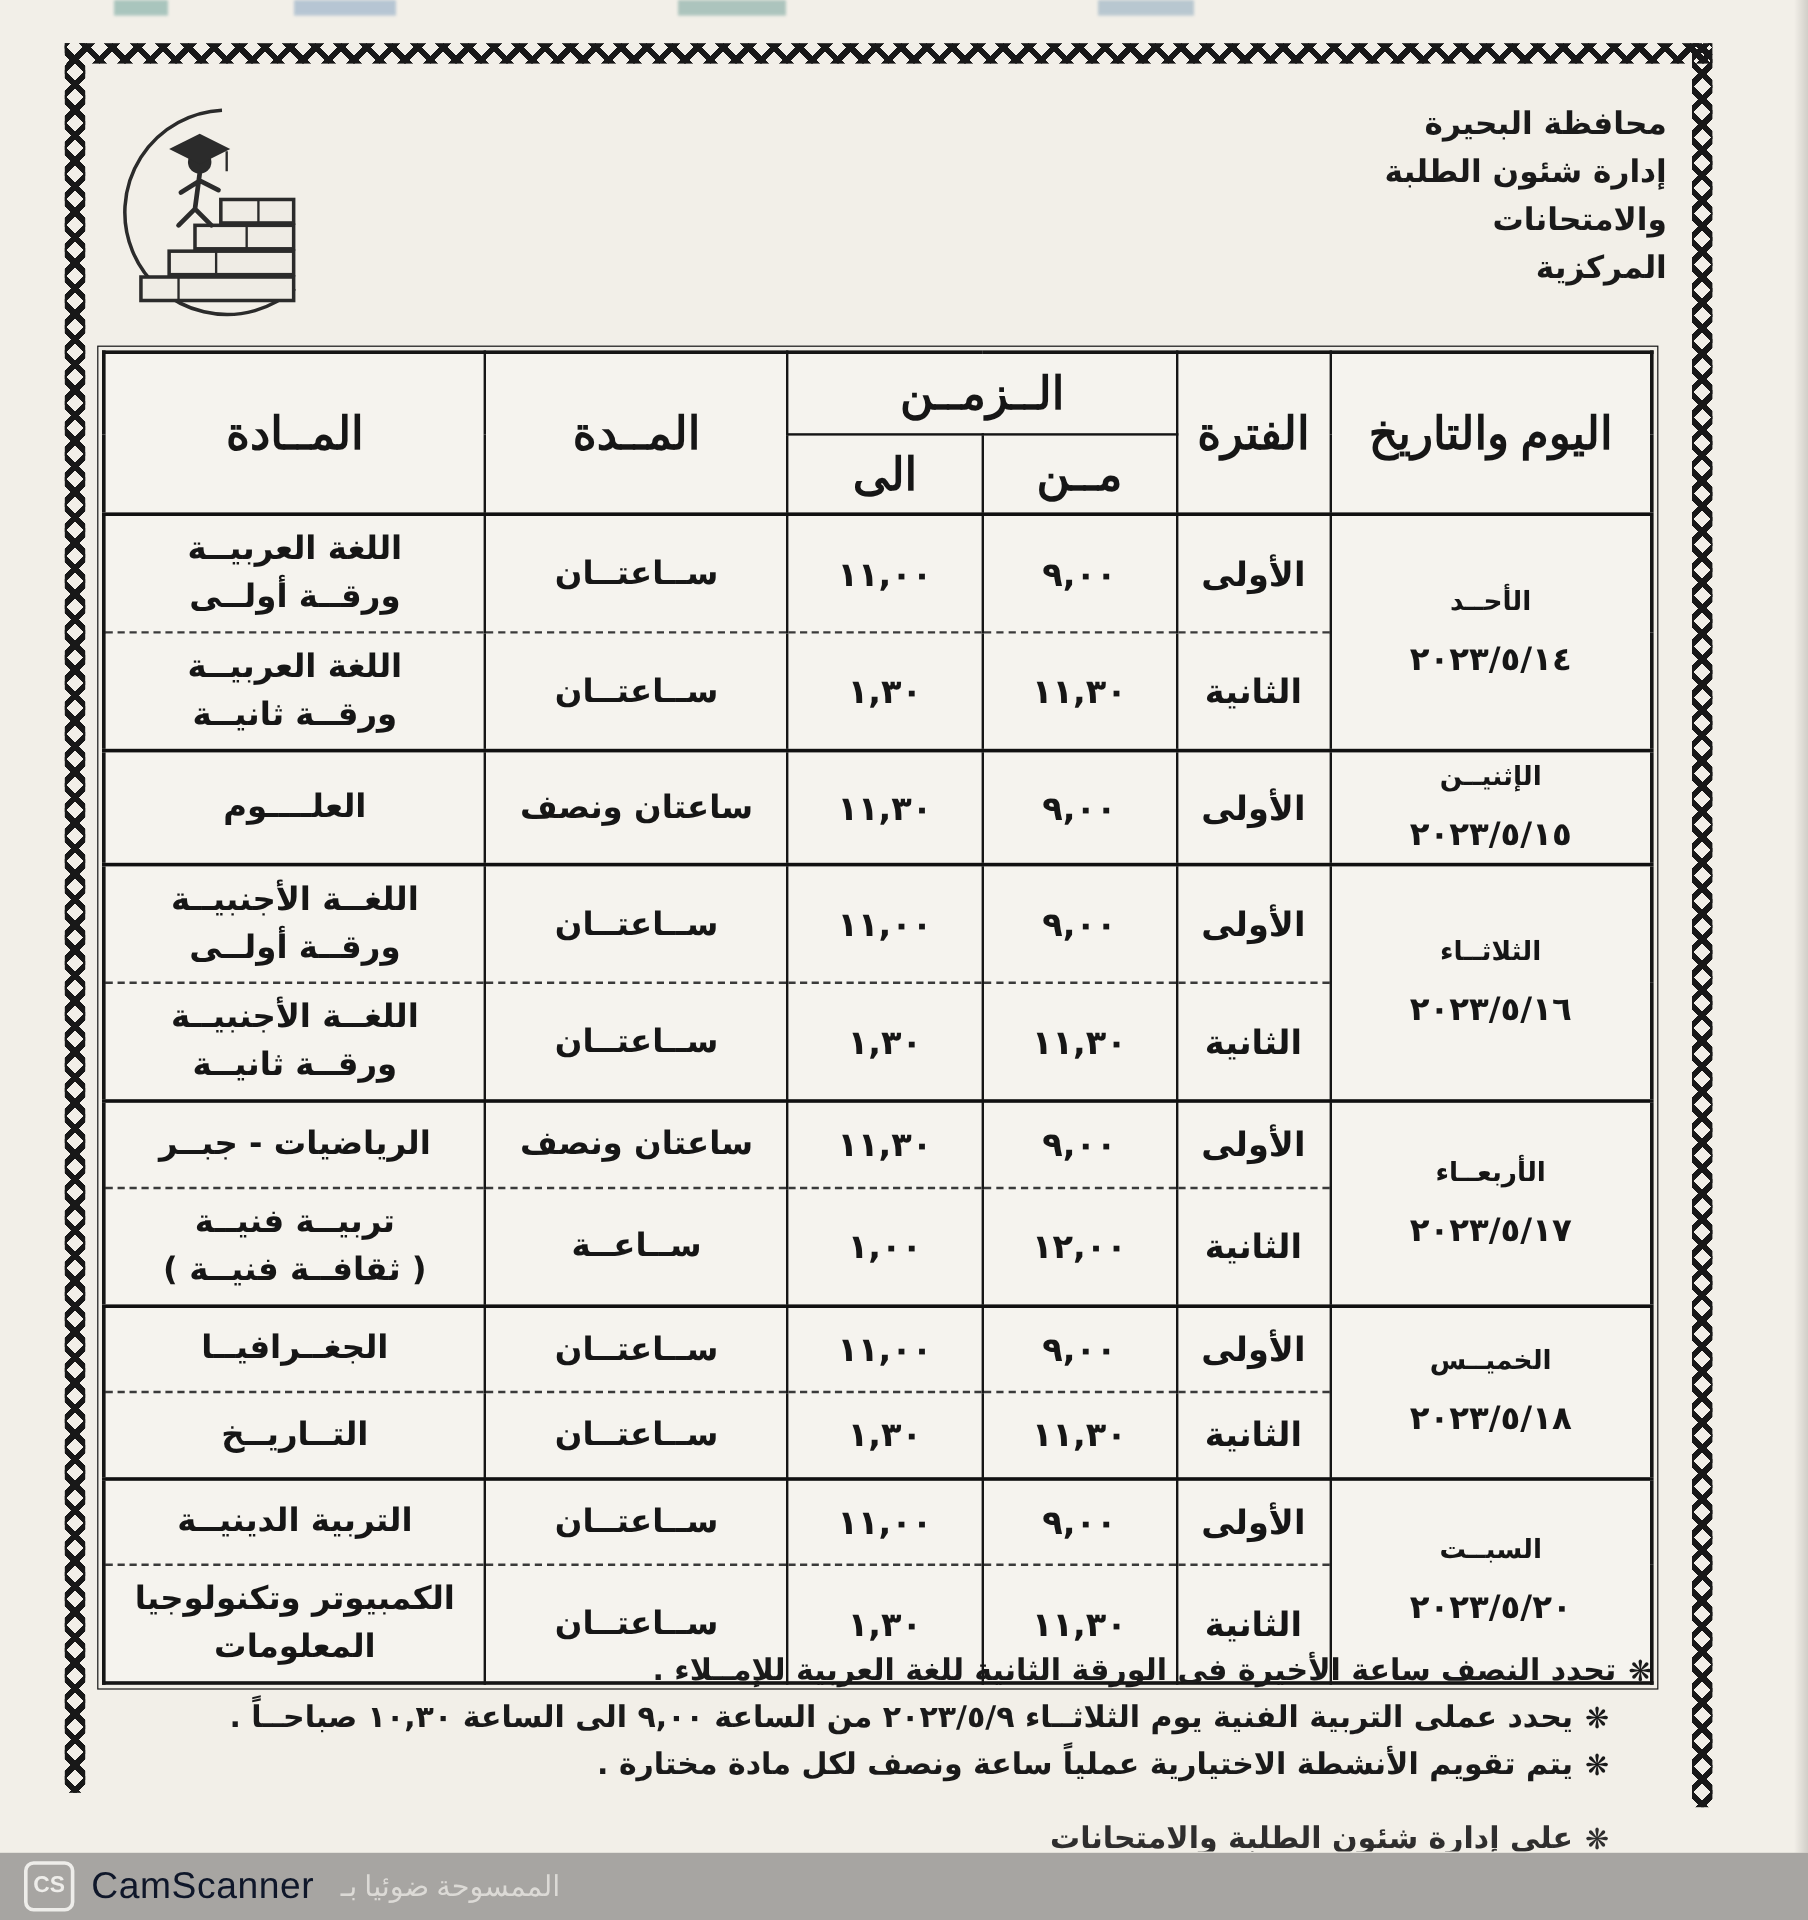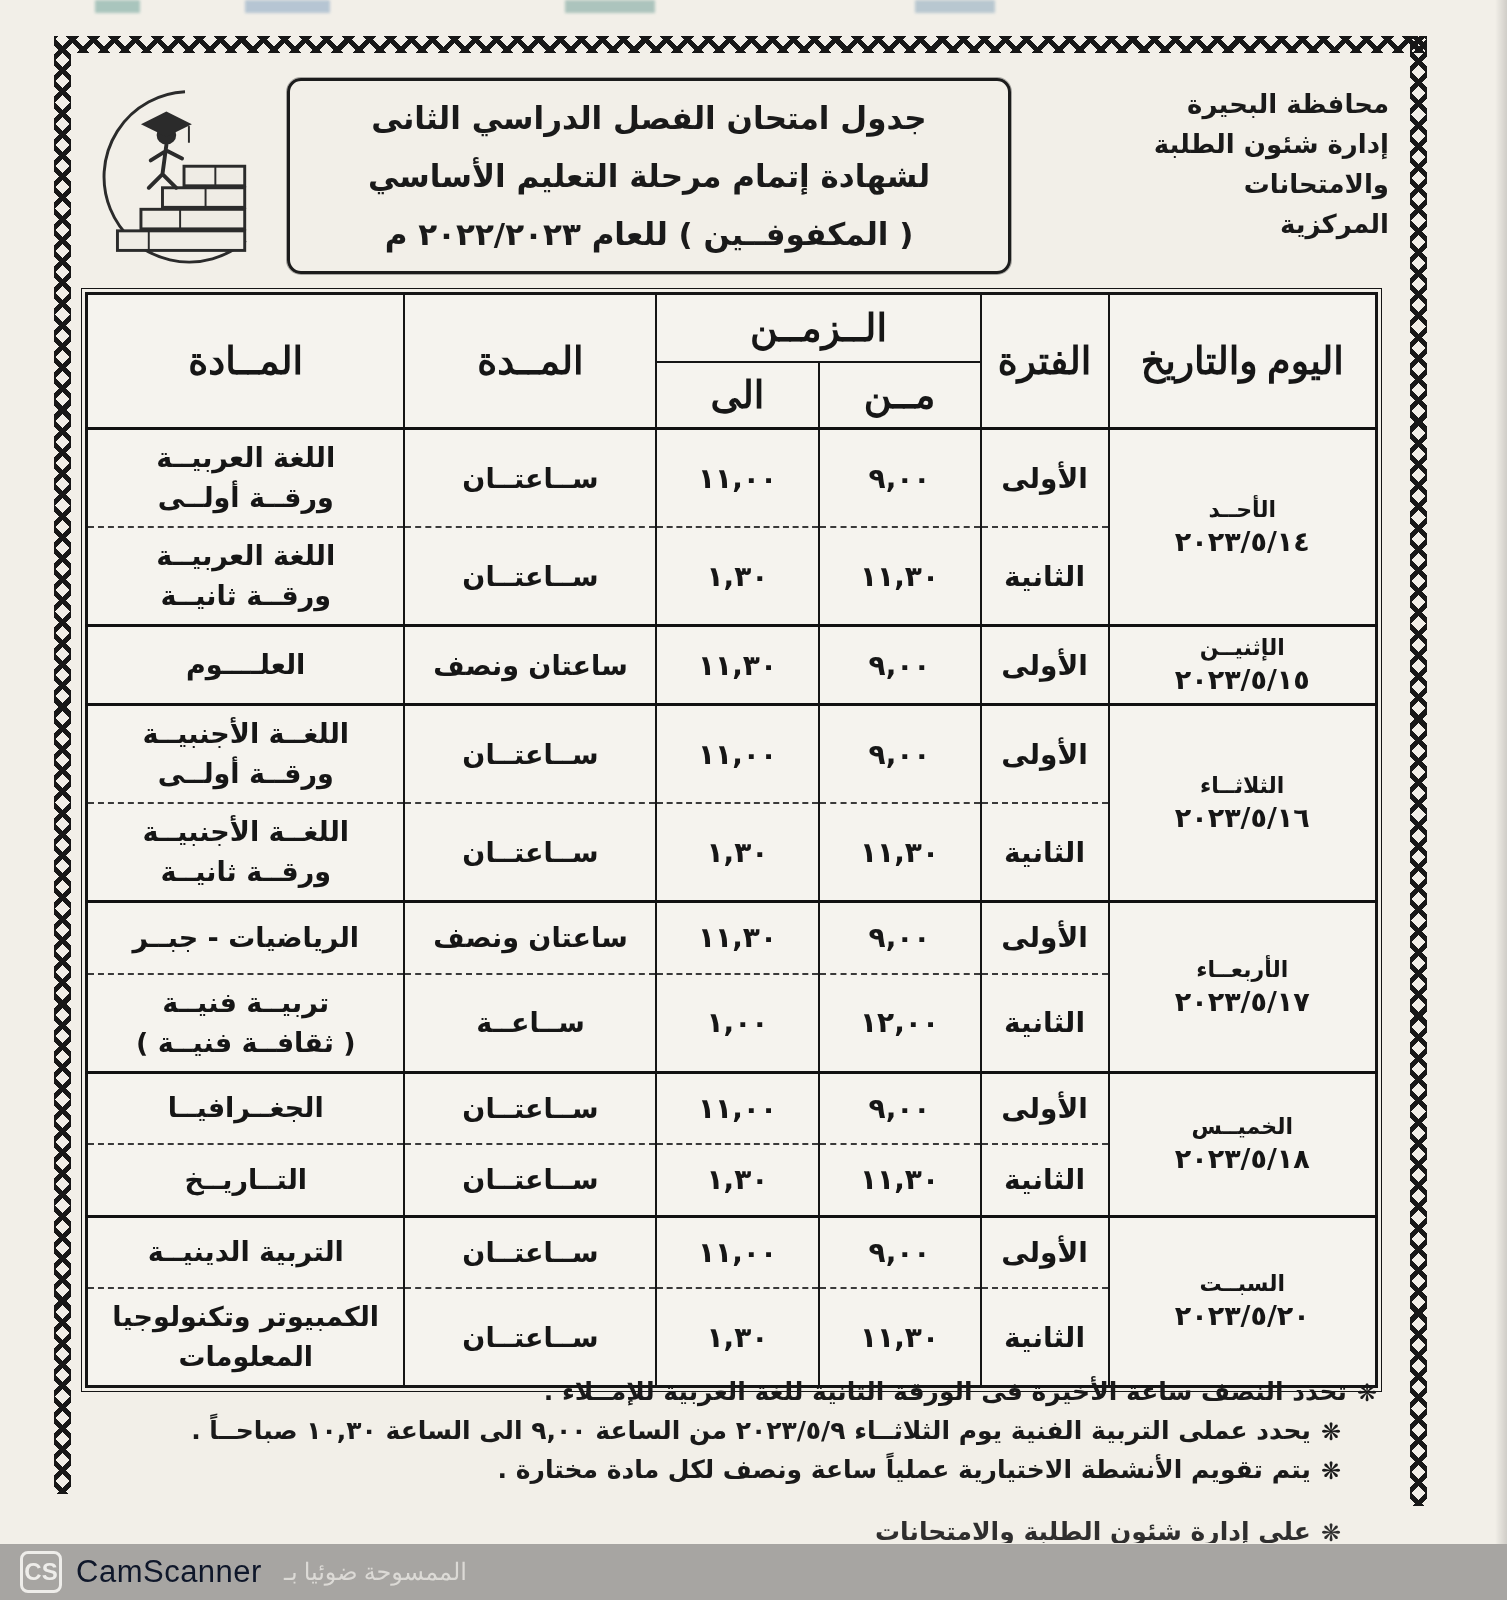--- a/index.html
+++ b/index.html
@@ -55,21 +55,21 @@
   thead th{
     border-left:2.5px solid #151515; border-right:2.5px solid #151515;
     border-bottom:2.5px solid #151515; font-size:38px;font-family:Liberation Serif, serif;
   }
   .h1 th{ height:50px; } .h2 th{ height:48px; }
   tbody td{ border-left:2.5px solid #151515; border-right:2.5px solid #151515; }
   tbody tr{ height:72px; }
   tbody tr.grp-start{ border-top:3.5px solid #111; }
   tbody tr.sub{ border-top:2px dashed #3a3a3a; }
   .day-name{ font-size:22px; letter-spacing:.5px; }
-  .day-date{ font-size:27px; margin-top:4px; letter-spacing:1.5px; }
+  .day-date{ font-size:27px; margin-top:20px; letter-spacing:1.5px; }
   .period-cell{ font-size:28px; }
   .time-cell{ font-size:28px; letter-spacing:1px; }
   .duration-cell{ font-size:27px; }
   .subject-cell{ font-size:27px; white-space:pre-line; line-height:40px; }
 
   
   .notes{
     position:absolute; right:130px; top:1372px; width:1240px;
     font-size:25px; line-height:39px; text-align:right;
   }
@@ -83,21 +83,21 @@
 
   
   .scan-bar{
     position:absolute; left:0; right:0; bottom:0; height:56px; background:#a7a5a2;
     display:flex; align-items:center; gap:14px; padding:0 20px;
     direction:ltr; z-index:10;
   }
   .cs-badge{
     width:36px; height:36px; border:3px solid #eeedea; border-radius:8px;
     color:#eeedea; display:flex; align-items:center; justify-content:center;
-    font-family:"Liberation Sans", sans-serif; font-weight:700; font-size:24px;
+    font-family:"Liberation Sans", sans-serif; font-weight:700; font-size:19px;
   }
   .cs-name{ color:#0f172a; font-family:"Liberation Sans", sans-serif; font-weight:400; font-size:31px; letter-spacing:.5px; }
   .cs-arabic{ color:#dcdad6; font-size:24px; font-weight:400; margin-left:8px;font-family:Liberation Serif, serif; }
 </style>
 </head>
 <body>
 
 <div class="page">
 
   <div class="scan-artifact"></div>
@@ -105,25 +105,20 @@
   <div class="zz zz-top"></div>
   <div class="zz zz-left"></div>
   <div class="zz zz-right"></div>
 
   <div class="org">
     <div>محافظة البحيرة</div>
     <div>إدارة شئون الطلبة والامتحانات</div>
     <div>المركزية</div>
   </div>
 
-  <div class="title-box">
-    <div>جدول امتحان الفصل الدراسي الثانى</div>
-    <div>لشهادة إتمام مرحلة التعليم الأساسي</div>
-    <div>( المكفوفــين ) للعام ٢٠٢٢/٢٠٢٣ م</div>
-  </div>
 
   <div class="logo">
     <svg viewBox="0 0 190 190" width="186" height="186">
       <path d="M95 8 a87 87 0 1 0 62 152" fill="none" stroke="#2b2b2b" stroke-width="3"></path>
       <g stroke="#2b2b2b" stroke-width="3" fill="#efece5">
         <rect x="26" y="150" width="130" height="20"></rect>
         <rect x="50" y="128" width="106" height="20"></rect>
         <rect x="72" y="106" width="84" height="20"></rect>
         <rect x="94" y="84" width="62" height="20"></rect>
       </g>

